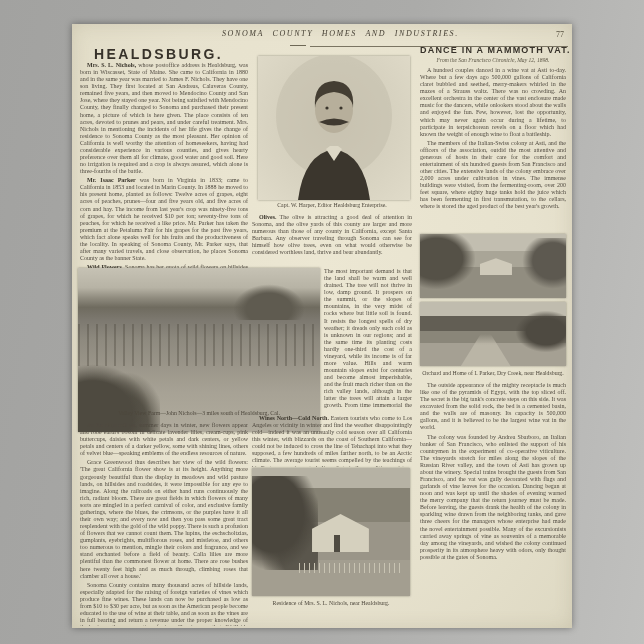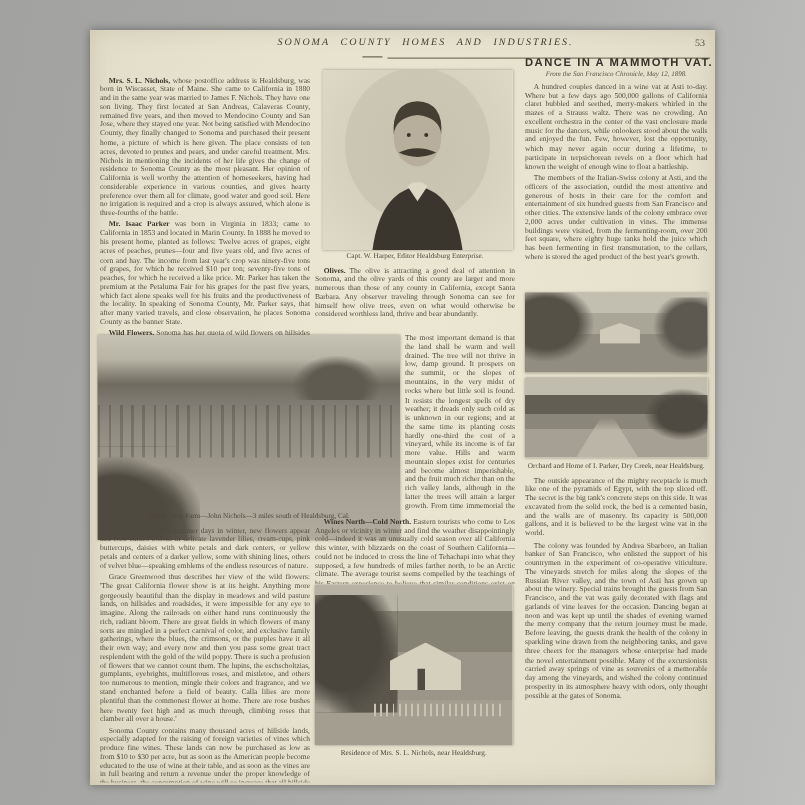--- a/index.html
+++ b/index.html
@@ -91,24 +91,25 @@
   .hp-door{left:52%;top:52%;width:4%;height:14%;background:#4f4b42;}
   .hp-fence{left:30%;bottom:18%;width:64%;height:8%;
     background:repeating-linear-gradient(90deg,#c8c3b2 0 1.5px,transparent 1.5px 5px);}
 </style>
 </head>
 <body>
 
 <div class="page">
 
   <div class="abs header-title">SONOMA COUNTY HOMES AND INDUSTRIES.</div>
-  <div class="abs page-num">53</div>
+  <div class="abs page-num">77</div>
   <div class="abs ornament"></div>
   <div class="abs header-rule"></div>
 
+  <div class="abs h-left">HEALDSBURG.</div>
 
   <div class="abs col-text" style="left:8px;top:38px;width:168px;height:206px;">
     <div class="para"><b>Mrs. S. L. Nichols,</b><span> whose postoffice address is Healdsburg, was born in Wiscasset, State of Maine. She came to California in 1880 and in the same year was married to James F. Nichols. They have one son living. They first located at San Andreas, Calaveras County, remained five years, and then moved to Mendocino County and San Jose, where they stayed one year. Not being satisfied with Mendocino County, they finally changed to Sonoma and purchased their present home, a picture of which is here given. The place consists of ten acres, devoted to prunes and pears, and under careful treatment. Mrs. Nichols in mentioning the incidents of her life gives the change of residence to Sonoma County as the most pleasant. Her opinion of California is well worthy the attention of homeseekers, having had considerable experience in various counties, and gives hearty preference over them all for climate, good water and good soil. Here no irrigation is required and a crop is always assured, which alone is three-fourths of the battle.</span></div>
     <div class="para"><b>Mr. Isaac Parker</b><span> was born in Virginia in 1833; came to California in 1853 and located in Marin County. In 1888 he moved to his present home, planted as follows: Twelve acres of grapes, eight acres of peaches, prunes—four and five years old, and five acres of corn and hay. The income from last year's crop was ninety-five tons of grapes, for which he received $10 per ton; seventy-five tons of peaches, for which he received a like price. Mr. Parker has taken the premium at the Petaluma Fair for his grapes for the past five years, which fact alone speaks well for his fruits and the productiveness of the locality. In speaking of Sonoma County, Mr. Parker says, that after many varied travels, and close observation, he places Sonoma County as the banner State.</span></div>
     <div class="para"><b>Wild Flowers.</b><span> Sonoma has her quota of wild flowers on hillsides and plains. The roadsides are lined with wild flowers of every hue, greeting each other in endless variety as the days slip by. Among the first to herald the winter rains and tell of the change in seasons is the little pink star-like blossoms of the alfileria. Quickly following come other forms.</span></div>
   </div>
 
   <div class="abs photo farm-photo">
     <div class="abs farm-hilltree"></div>
     <div class="abs farm-rows"></div>

